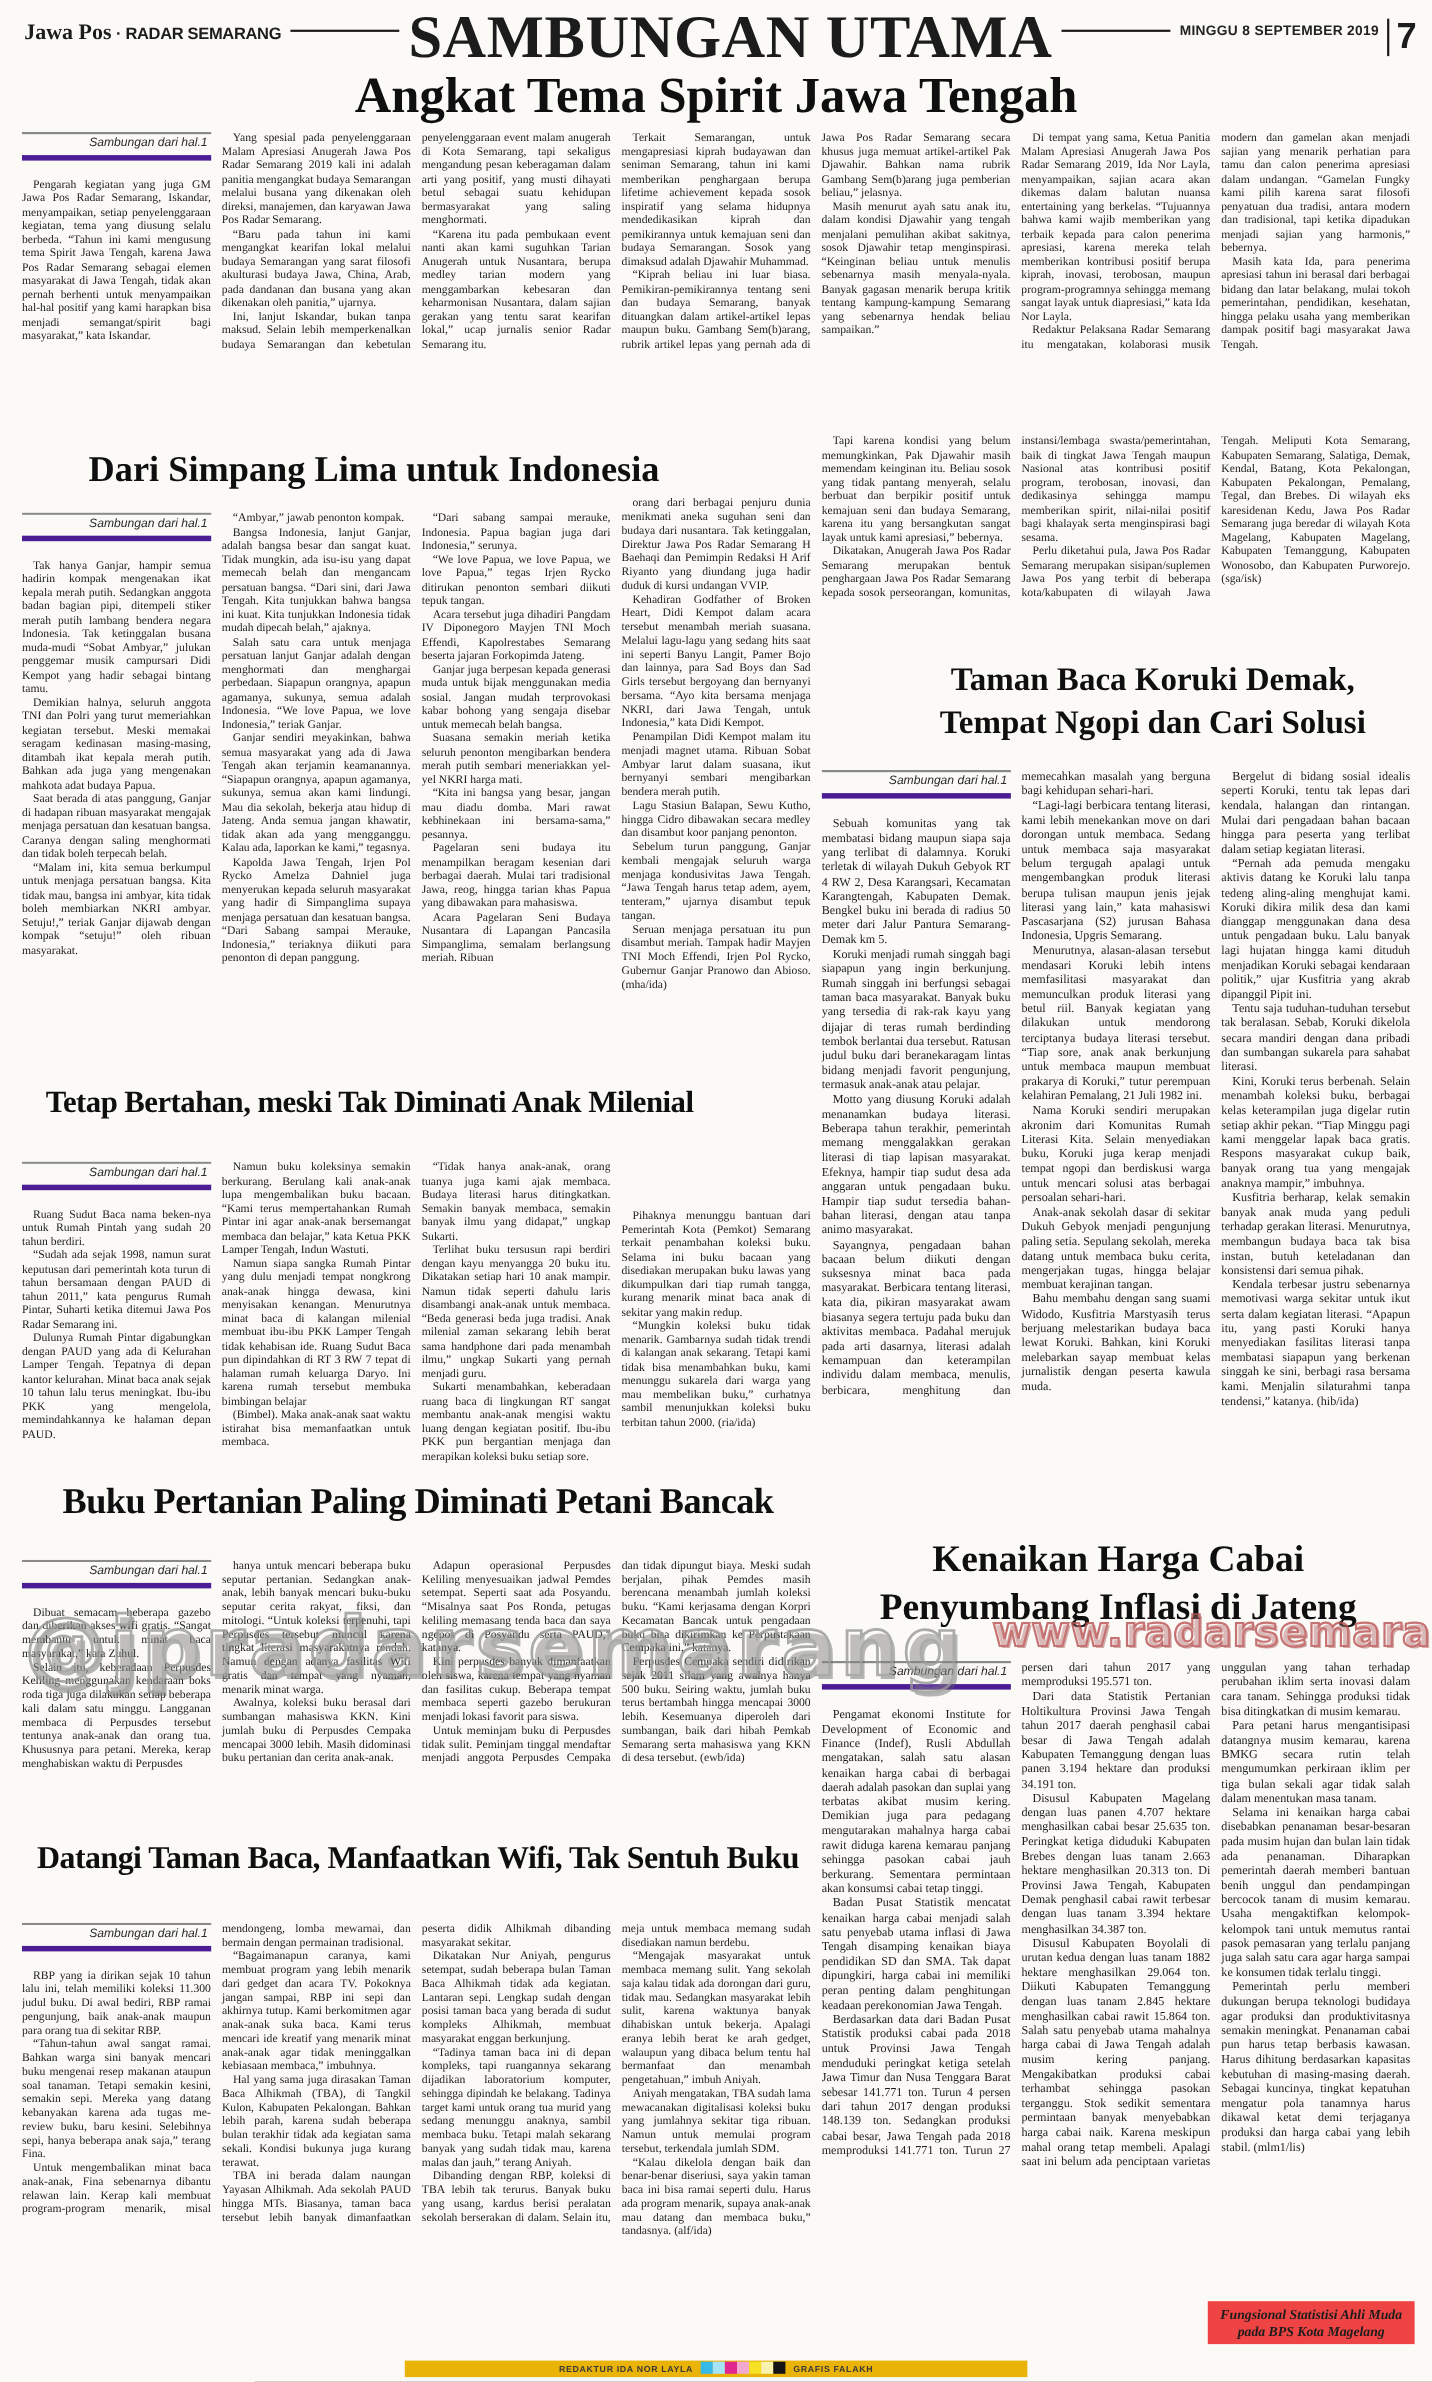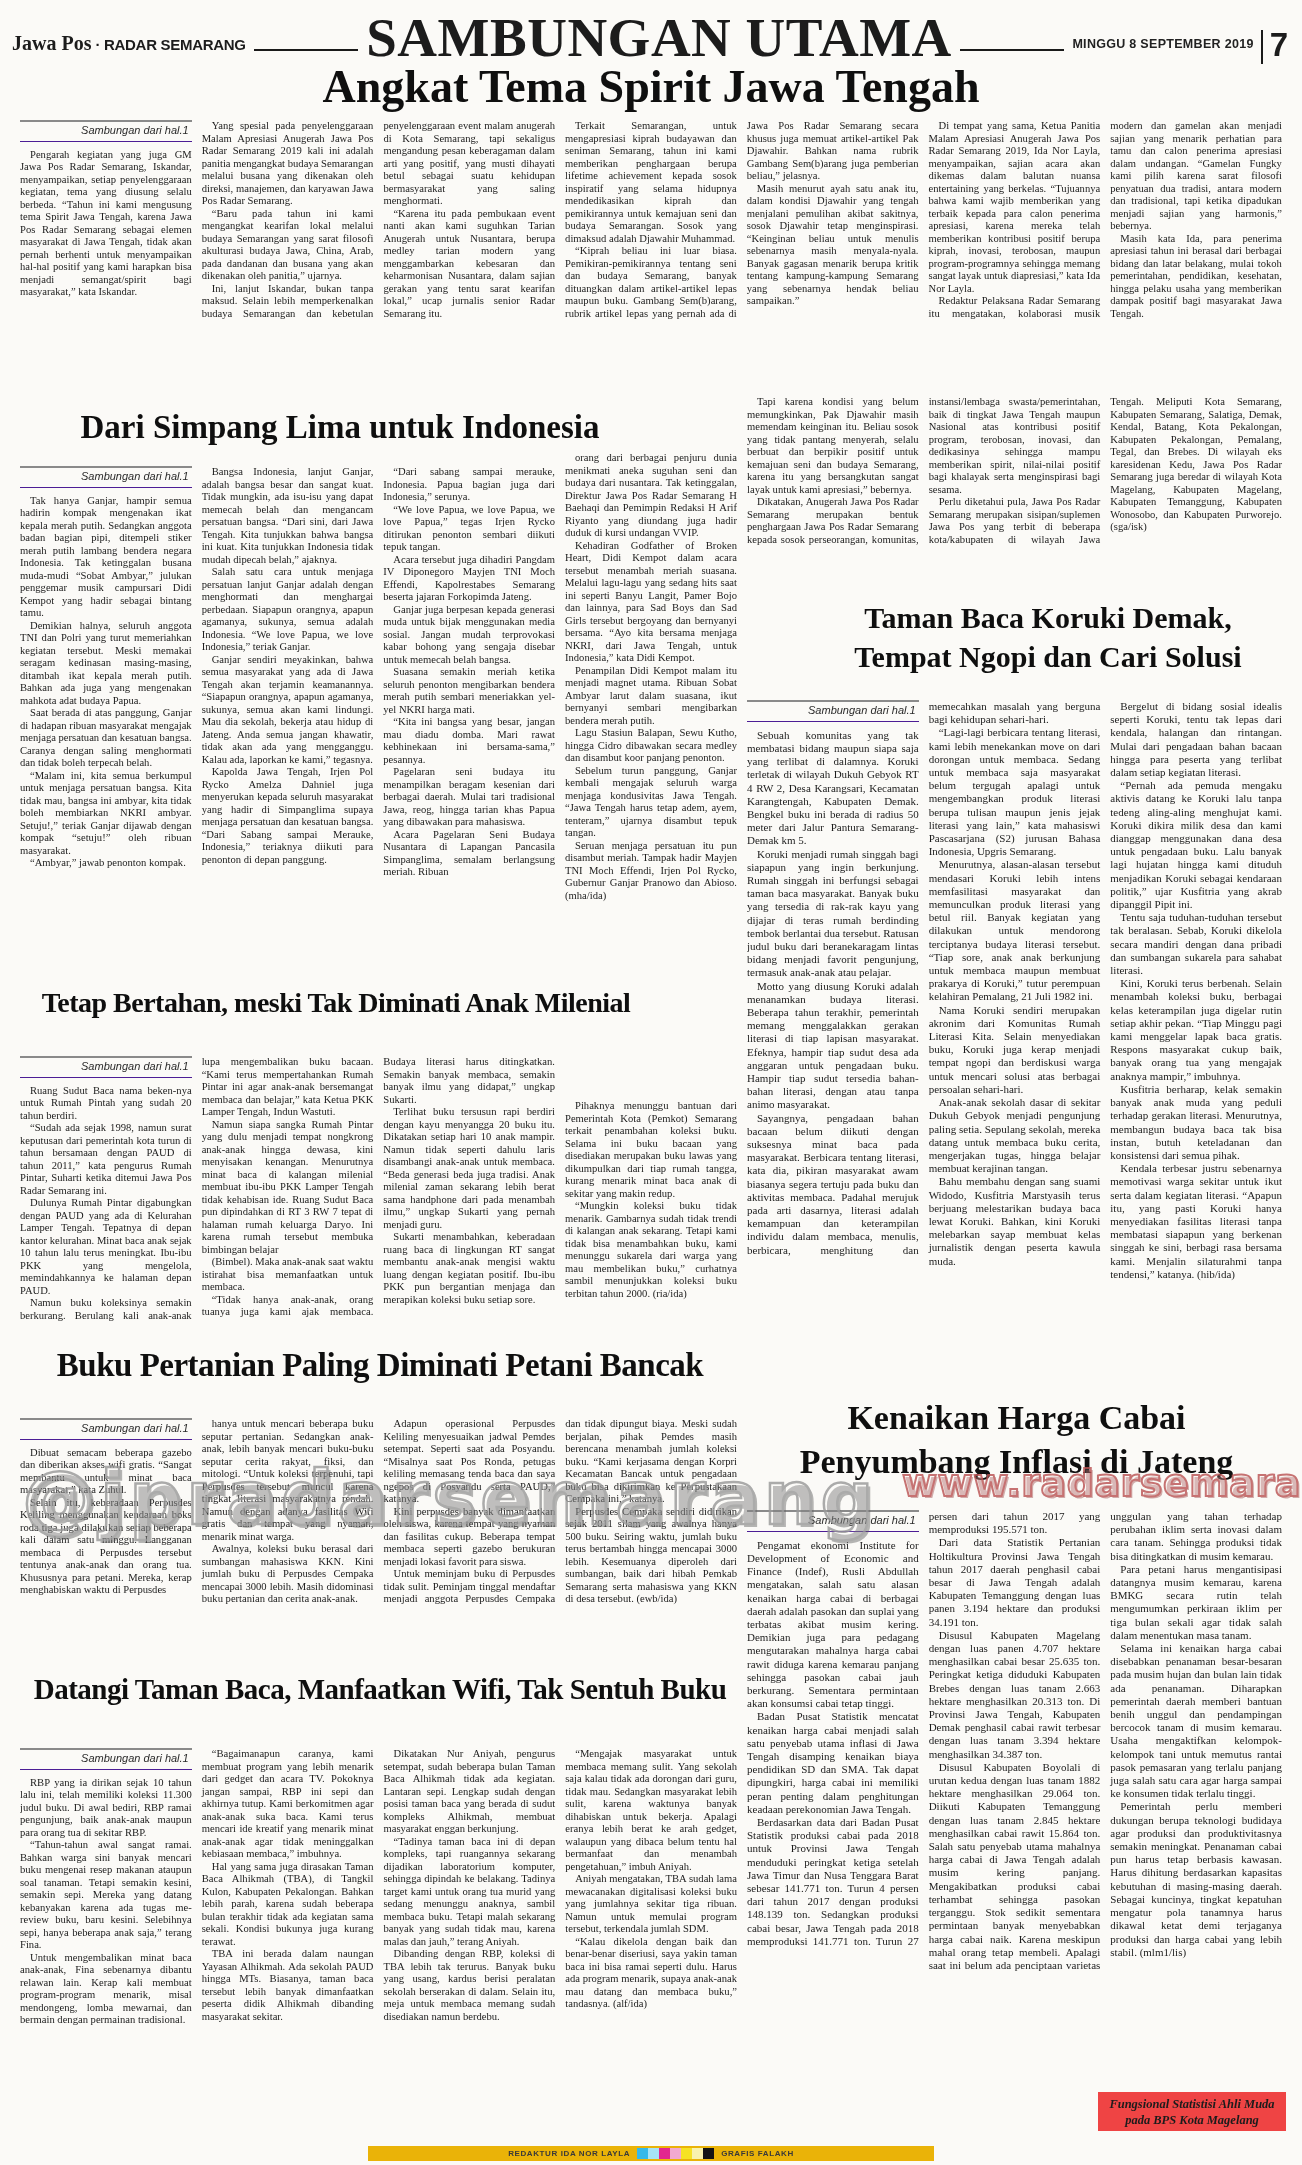--- a/index.html
+++ b/index.html
@@ -1,20 +1,20 @@
 <!DOCTYPE html>
 <html><head>
 <meta charset="utf-8">
 <style>
   html,body{margin:0;padding:0;}
   body{background:#888;}
   #page{position:relative;width:1302px;height:2165px;background:#fbfaf7;overflow:hidden;
         font-family:"Liberation Serif",serif;color:#1c1c1c;margin:0 auto;}
   
-  #hdr{position:absolute;left:12px;right:14px;top:4px;height:60px;display:flex;align-items:flex-end;}
+  #hdr{position:absolute;left:22px;right:14px;top:4px;height:60px;display:flex;align-items:center;}
   .brand{white-space:nowrap;padding-bottom:9px;}
   .brand .bserif{font:700 20px "Liberation Serif",serif;}
   .brand .bsans{font:700 15px "Liberation Sans",sans-serif;letter-spacing:-0.3px;}
   .hrule{flex:1;border-bottom:2px solid #1a1a1a;margin:0 8px 13px;}
   #section-title{font:700 55px/0.95 "Liberation Serif",serif;letter-spacing:0.5px;margin:0;white-space:nowrap;}
   .dateline{font:700 12.5px "Liberation Sans",sans-serif;white-space:nowrap;padding-bottom:13px;letter-spacing:0.3px;color:#222;}
   .vbar{width:2px;height:34px;background:#1a1a1a;margin:0 7px;}
   .pageno{font:700 33px/1 "Liberation Sans",sans-serif;padding-bottom:3px;}
   
   .headline{position:absolute;font-family:"Liberation Serif",serif;font-weight:700;color:#0f0f0f;
@@ -35,22 +35,22 @@
   .b-simpang{left:20px;top:466px;width:535px;height:508px;column-count:3;}
   .s-simpang{left:565px;top:452px;width:172px;height:645px;column-count:1;}
   .b-koruki {left:747px;top:700px;width:535px;height:692px;column-count:3;font-size:11px;line-height:13.2px;}
   .b-tetap  {left:20px;top:1056px;width:535px;height:290px;column-count:3;}
   .s-tetap  {left:565px;top:1100px;width:172px;height:248px;column-count:1;}
   .b-bancak {left:20px;top:1418px;width:717px;height:228px;column-count:4;}
   .b-cabai  {left:747px;top:1510px;width:535px;height:632px;column-count:3;font-size:11px;line-height:13.2px;}
   .b-datangi{left:20px;top:1748px;width:717px;height:394px;column-count:4;}
   
   .kicker{font:italic 400 11px/1.25 "Liberation Sans",sans-serif;color:#2a2a2a;text-align:right;
-          border-top:2px solid #8a8a8a;border-bottom:1px solid #4c1d95;padding:2px 3px 3px 0;
-          margin-bottom:7px;break-inside:avoid;}
+          border-top:2px solid #8a8a8a;border-bottom:5px solid #4c1d95;padding:2px 3px 3px 0;
+          margin-bottom:17px;break-inside:avoid;}
   
   .credit{position:absolute;left:1098px;top:2092px;width:188px;font:italic 700 12.5px/1.25 "Liberation Serif",serif;
           text-align:center;background:#ef4444;padding:5px 0 3px;}
   
   .wm{position:absolute;font-family:"DejaVu Sans",sans-serif;font-weight:700;white-space:nowrap;
       pointer-events:none;opacity:0.82;margin-top:13px;}
   .wm-left{left:22px;top:1442px;font-size:74px;letter-spacing:4px;color:rgba(255,255,255,0.14);
            -webkit-text-stroke:2.5px #9a9a9a;text-shadow:3px 3px 0 rgba(95,95,95,0.55);}
   .wm-right{left:902px;top:1448px;font-size:38px;letter-spacing:0.5px;color:rgba(255,244,244,0.18);
            -webkit-text-stroke:2px #bb5555;text-shadow:2px 2px 0 rgba(150,60,60,0.5);}

